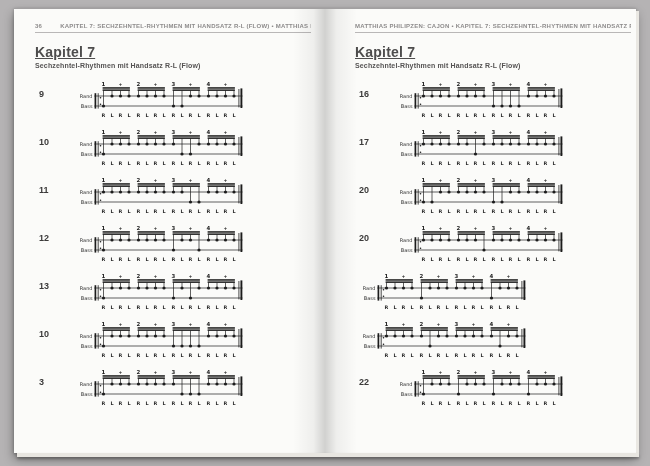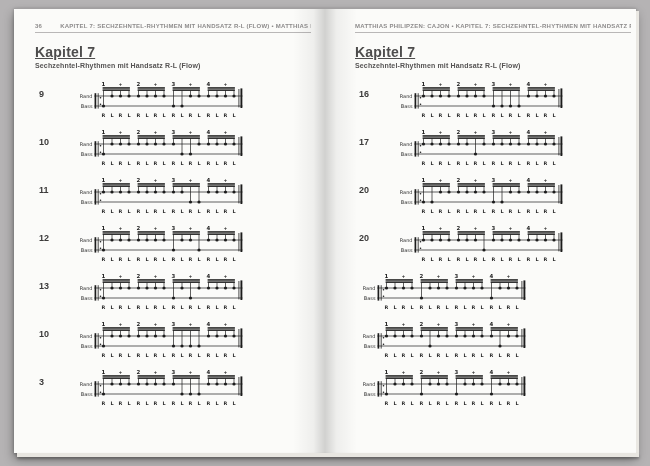--- a/index.html
+++ b/index.html
@@ -1092,20 +1092,21 @@
             <text x="110" y="41" text-anchor="middle" font-size="4.9" font-weight="bold" fill="#2c2c2c">L</text>
             <text x="118.5" y="41" text-anchor="middle" font-size="4.9" font-weight="bold" fill="#2c2c2c">R</text>
             <text x="127" y="41" text-anchor="middle" font-size="4.9" font-weight="bold" fill="#2c2c2c">L</text>
             <text x="136.5" y="41" text-anchor="middle" font-size="4.9" font-weight="bold" fill="#2c2c2c">R</text>
             <text x="145" y="41" text-anchor="middle" font-size="4.9" font-weight="bold" fill="#2c2c2c">L</text>
             <text x="153.5" y="41" text-anchor="middle" font-size="4.9" font-weight="bold" fill="#2c2c2c">R</text>
             <text x="162" y="41" text-anchor="middle" font-size="4.9" font-weight="bold" fill="#2c2c2c">L</text>
           </svg>
         </div>
         <div class="exercise-row">
+          <div class="exercise-number">22</div>
           <svg class="staff" width="175" height="48" viewBox="0 0 175 48">
             <text x="20.5" y="21.9" text-anchor="end" font-size="5" fill="#333">Rand</text>
             <text x="20.5" y="31.9" text-anchor="end" font-size="5" fill="#333">Bass</text>
             <line x1="22.3" y1="20" x2="170.5" y2="20" stroke="#1c1c1c" stroke-width="0.7"></line>
             <line x1="22.3" y1="30" x2="170.5" y2="30" stroke="#1c1c1c" stroke-width="0.7"></line>
             <line x1="23.4" y1="17.2" x2="23.4" y2="32.6" stroke="#1c1c1c" stroke-width="1.7"></line>
             <line x1="26.2" y1="17.2" x2="26.2" y2="32.6" stroke="#1c1c1c" stroke-width="0.8"></line>
             <circle cx="28.5" cy="21.7" r="0.8" fill="#1c1c1c"></circle>
             <circle cx="28.5" cy="28.3" r="0.8" fill="#1c1c1c"></circle>
             <line x1="166.9" y1="13" x2="166.9" y2="31.4" stroke="#1c1c1c" stroke-width="0.8"></line>

